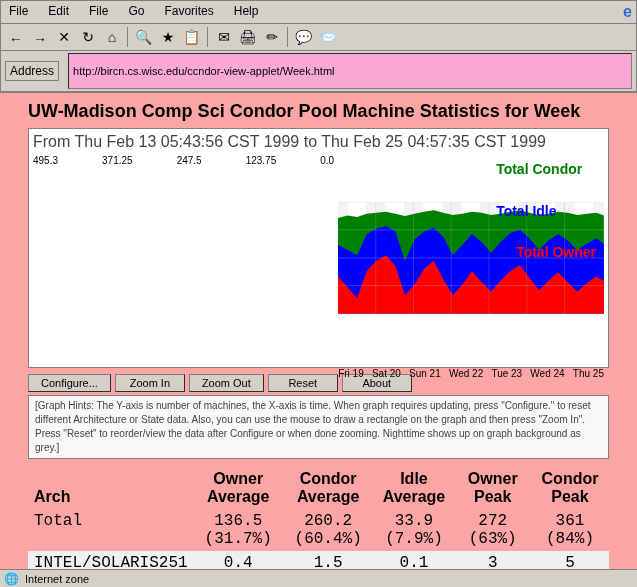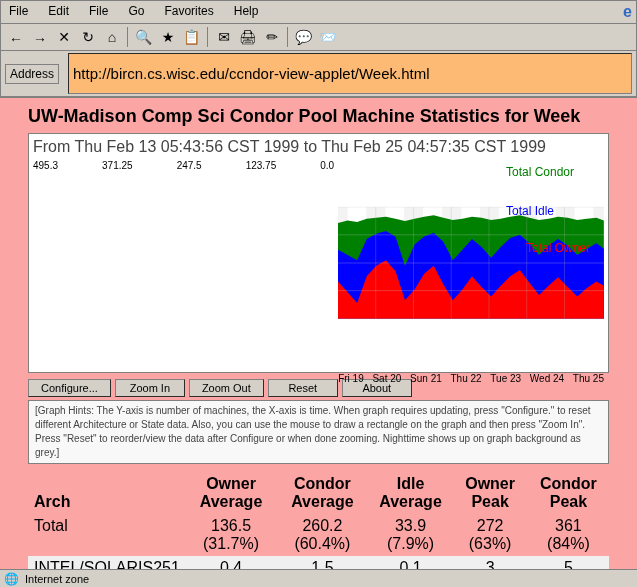--- a/index.html
+++ b/index.html
@@ -66,24 +66,24 @@
     .address-label {
       font-size: 12px;
       padding: 2px 4px;
       background: #d4d0c8;
       border: 1px solid #808080;
       white-space: nowrap;
     }
 
     .address-input {
       flex: 1;
-      font-size: 15px;
+      font-size: 11px;
       padding: 11px 4px;
       border: 1px inset #808080;
-      background: #fdba74;
+      background: #f9a8d4;
     }
 
     
     .page-content {
       background: #fca5a5;
       padding: 8px 28px;
       overflow-y: auto;
       height: calc(587px - 88px);
     }
 
@@ -154,20 +154,21 @@
     }
 
     .stats-table th.arch-col {
       text-align: left;
     }
 
     .stats-table td {
       text-align: center;
       padding: 3px 6px;
       vertical-align: top;
+      font-family: Liberation Mono, monospace;
     }
 
     .stats-table td.arch-col {
       text-align: left;
       font-weight: normal;
     }
 
     .stats-table tr:nth-child(even) td {
       background: #f0f0f0;
     }
@@ -281,32 +282,32 @@
 
           <line x1="71" y1="0" x2="71" y2="210" stroke="#aaa" stroke-width="0.5"></line>
           <line x1="142" y1="0" x2="142" y2="210" stroke="#aaa" stroke-width="0.5"></line>
           <line x1="213" y1="0" x2="213" y2="210" stroke="#aaa" stroke-width="0.5"></line>
           <line x1="284" y1="0" x2="284" y2="210" stroke="#aaa" stroke-width="0.5"></line>
           <line x1="355" y1="0" x2="355" y2="210" stroke="#aaa" stroke-width="0.5"></line>
           <line x1="426" y1="0" x2="426" y2="210" stroke="#aaa" stroke-width="0.5"></line>
         </svg>
 
         
-        <div style="position:absolute; right:14px; top:5px; font-size:12px; font-weight:normal; line-height:1.6;">
+        <div style="position:absolute; right:8px; top:5px; font-size:14px; font-weight:bold; line-height:1.6;">
           <div class="legend-total-condor">Total Condor</div>
           <div class="legend-total-idle" style="margin-top:20px;">Total Idle</div>
           <div class="legend-total-owner" style="margin-top:18px;margin-left:20px;">Total Owner</div>
         </div>
 
         
         <div style="display:flex; justify-content:space-between; font-size:10px; margin-top:2px; padding: 0 0;">
           <span>Fri 19</span>
           <span>Sat 20</span>
           <span>Sun 21</span>
-          <span>Thu 22</span>
+          <span>Wed 22</span>
           <span>Tue 23</span>
           <span>Wed 24</span>
           <span>Thu 25</span>
         </div>
       </div>
     </div>
   </div>
 
   <div class="button-row">
     <button class="chart-btn">Configure...</button>

